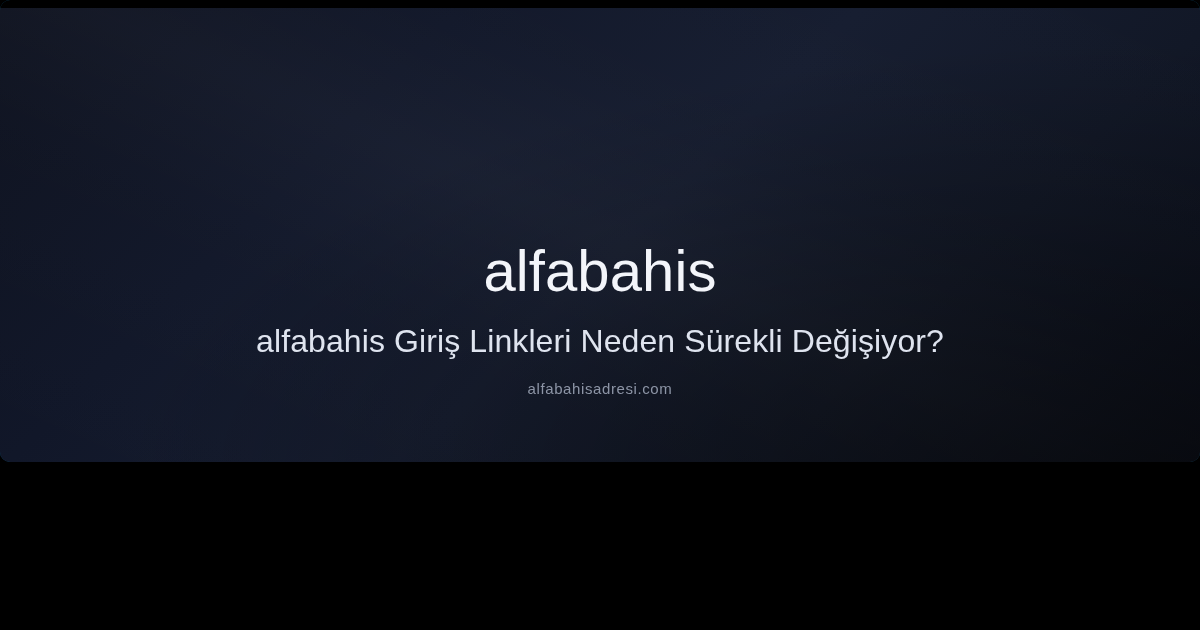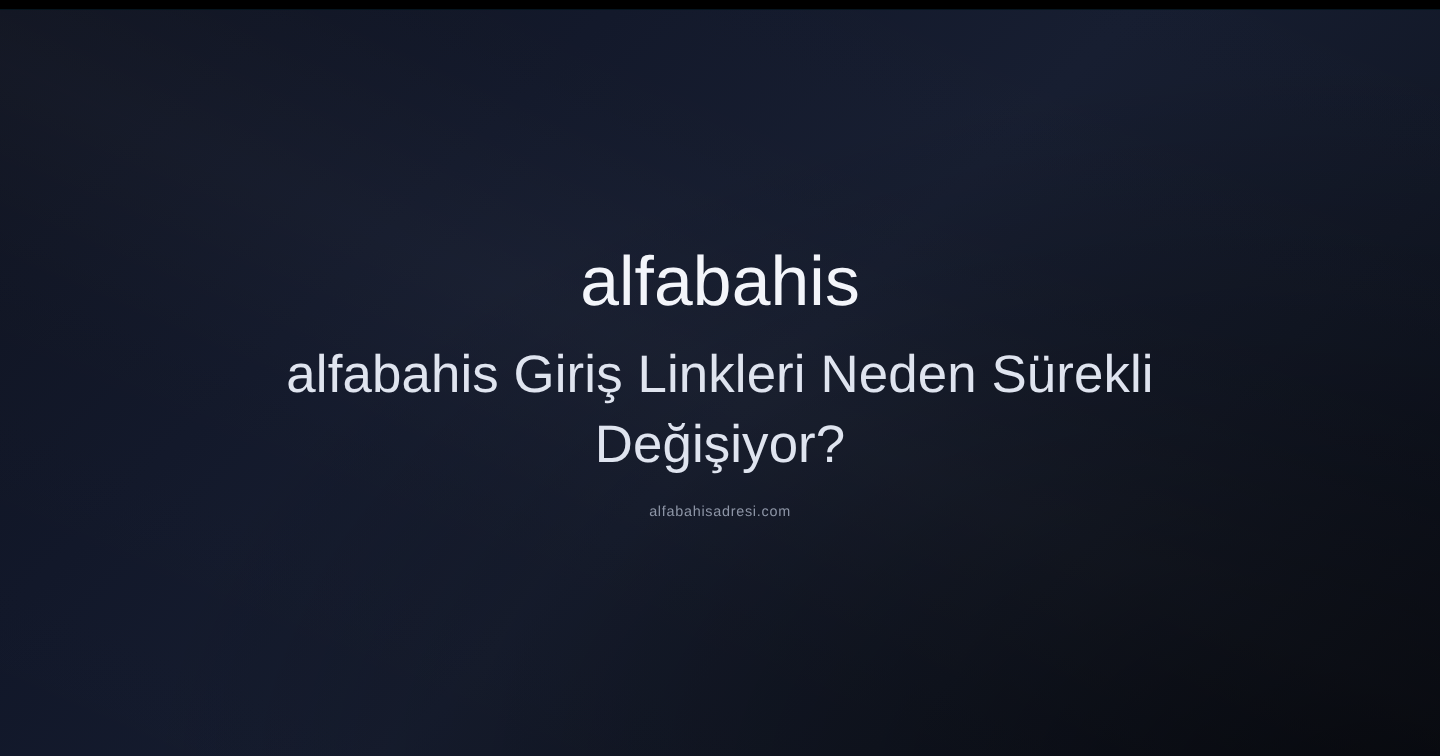--- a/index.html
+++ b/index.html
@@ -13,24 +13,25 @@
     height: 630px;
     overflow: hidden;
     background: #000000;
     font-family: "Liberation Sans", "DejaVu Sans", sans-serif;
     -webkit-font-smoothing: antialiased;
   }
 
   .og-card {
     position: relative;
     width: 1200px;
-    height: 630px;
+    height: 462px;
     box-sizing: border-box;
     background: #0c4a6e;
     overflow: hidden;
+    border-radius: 10px;
   }
 
   
   .top-bar {
     position: absolute;
     top: 0;
     left: 0;
     width: 1200px;
     height: 8px;
     background: #000000;
@@ -103,26 +104,26 @@
     line-height: 1.05;
     font-weight: 300;
     letter-spacing: 0.1px;
     color: #f3f5fa;
     text-align: center;
     white-space: nowrap;
   }
 
   .headline {
     margin: 18px 0 0 0;
-    font-size: 44px;
+    font-size: 32px;
     line-height: 1.32;
     font-weight: 300;
     letter-spacing: 0.1px;
     color: #dfe4ef;
-    text-align: center;
+    text-align: right;
     max-width: 900px;
   }
 
   .cta-button {
     display: inline-block;
     margin-top: 26px;
     padding: 10px 26px 11px 26px;
     background: #000000;
     color: #ffffff;
     font-size: 17px;
@@ -132,21 +133,21 @@
     border: none;
     border-radius: 8px;
     text-decoration: none;
     cursor: pointer;
     font-family: inherit;
     white-space: nowrap;
   }
 
   .site-domain {
     margin-top: 18px;
-    font-size: 12px;
+    font-size: 15px;
     font-weight: 400;
     letter-spacing: 0.6px;
     color: #8d95a6;
     text-align: center;
     white-space: nowrap;
   }
 </style>
 </head>
 <body>
 

